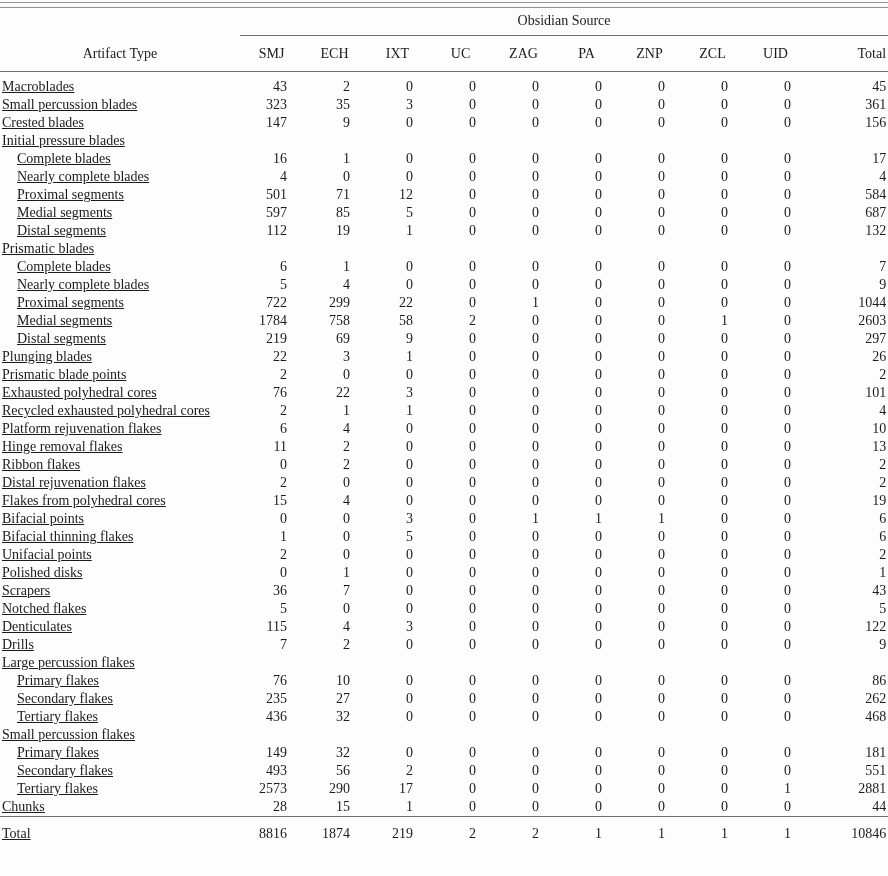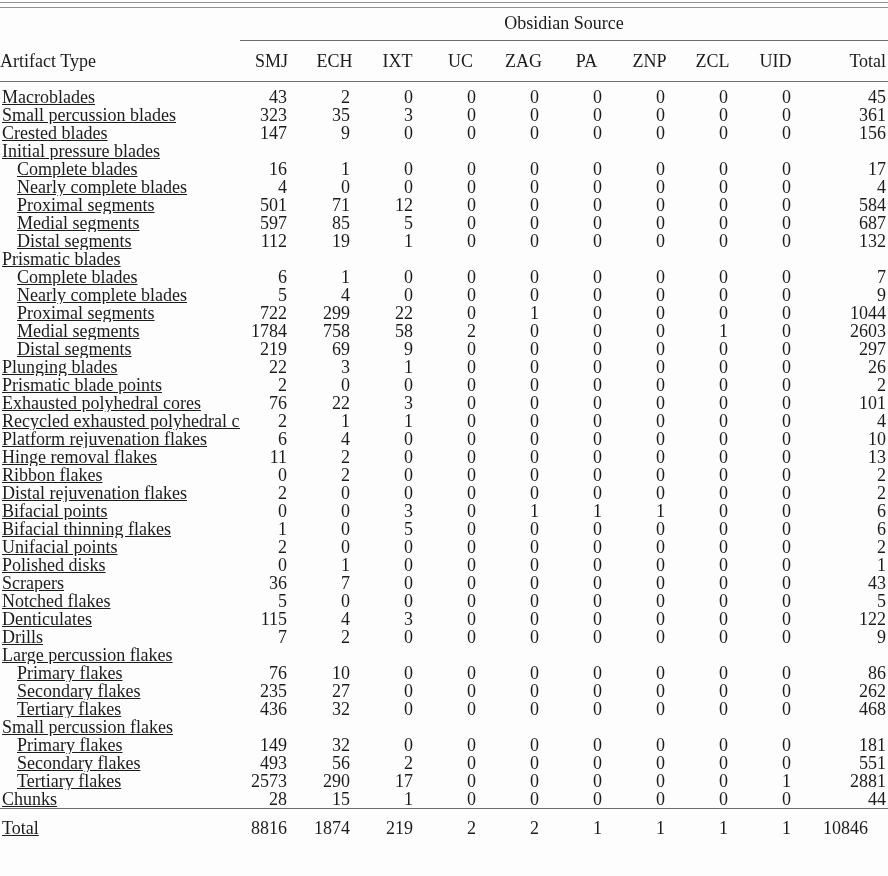--- a/index.html
+++ b/index.html
@@ -16,37 +16,37 @@
   }
   .double-rule {
     height: 4px;
     border-top: 1px solid #8f8f8f;
     border-bottom: 1px solid #8f8f8f;
   }
   table.data {
     border-collapse: collapse;
     table-layout: fixed;
     width: 888px;
-    font-size: 18px;
+    font-size: 14px;
   }
   col.c-label { width: 240px; }
   col.c-num   { width: 63px; }
   col.c-total { width: 81px; }
 
   thead th { font-weight: normal; }
   th.spanner {
     text-align: center;
     padding: 5px 0 6px 0;
     border-bottom: 1px solid #6f6f6f;
   }
   tr.cols th {
     padding: 10px 0 9px 0;
     border-bottom: 1px solid #6f6f6f;
   }
-  th.artifact-h { text-align: left; padding-left: 2px; }
+  th.artifact-h { text-align: center; padding-left: 2px; }
   th.col-h { text-align: center; }
   th.col-h.totalcol { text-align: right; padding-right: 2px; }
 
   tbody td {
     height: 18px;
     line-height: 18px;
     padding: 0;
     white-space: nowrap;
     overflow: hidden;
   }
@@ -57,21 +57,21 @@
   td.num.totalcol { padding-right: 2px; }
 
   tfoot td {
     border-top: 1px solid #6f6f6f;
     padding-top: 9px;
     padding-bottom: 11px;
     white-space: nowrap;
   }
   tfoot td.label { text-align: left; padding-left: 2px; }
   tfoot td.num { text-align: right; padding-right: 16px; }
-  tfoot td.num.totalcol { padding-right: 20px; }
+  tfoot td.num.totalcol { padding-right: 2px; }
 </style>
 </head>
 <body>
 
 <div class="page">
   <div class="double-rule top"></div>
 
   <table class="data">
     <colgroup>
       <col class="c-label">
@@ -399,20 +399,33 @@
           <td class="num">0</td>
           <td class="num">0</td>
           <td class="num">0</td>
           <td class="num">0</td>
           <td class="num">0</td>
           <td class="num">0</td>
           <td class="num">0</td>
           <td class="num totalcol">2</td>
         </tr>
         <tr>
+          <td class="label">Flakes from polyhedral cores</td>
+          <td class="num">15</td>
+          <td class="num">4</td>
+          <td class="num">0</td>
+          <td class="num">0</td>
+          <td class="num">0</td>
+          <td class="num">0</td>
+          <td class="num">0</td>
+          <td class="num">0</td>
+          <td class="num">0</td>
+          <td class="num totalcol">19</td>
+        </tr>
+        <tr>
           <td class="label">Bifacial points</td>
           <td class="num">0</td>
           <td class="num">0</td>
           <td class="num">3</td>
           <td class="num">0</td>
           <td class="num">1</td>
           <td class="num">1</td>
           <td class="num">1</td>
           <td class="num">0</td>
           <td class="num">0</td>

